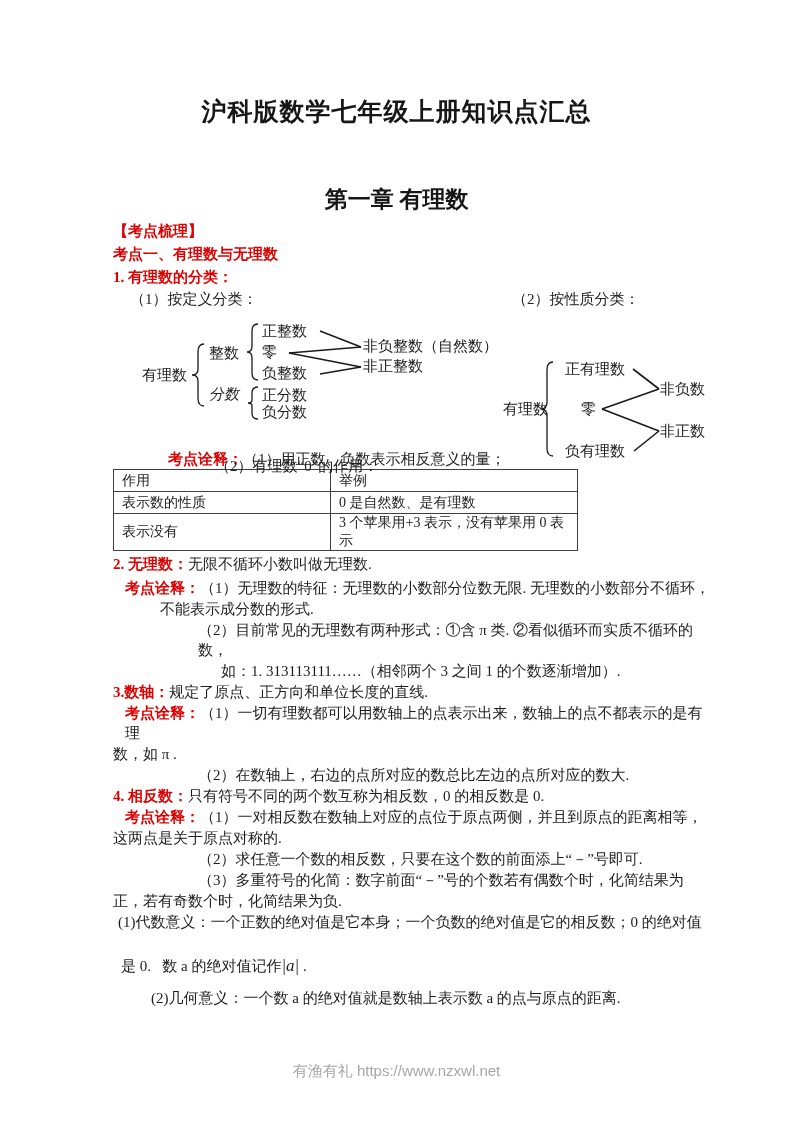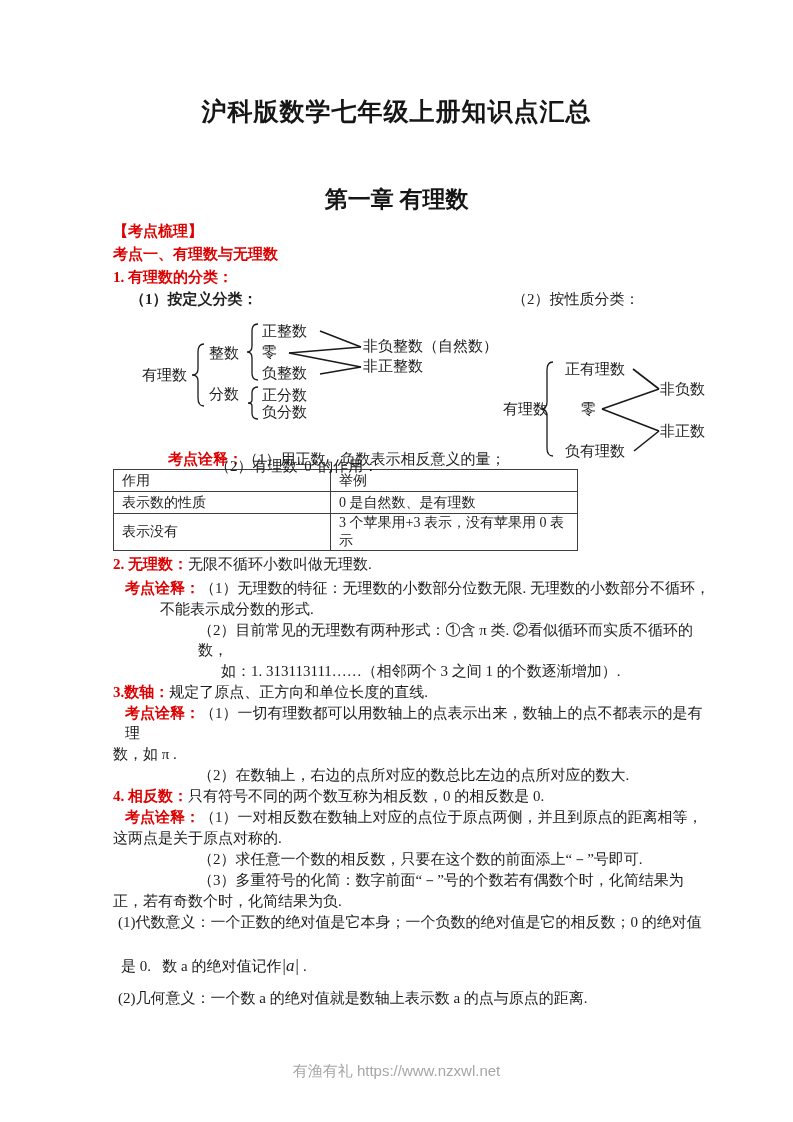--- a/index.html
+++ b/index.html
@@ -7,21 +7,21 @@
           font-family:"Liberation Serif","DejaVu Serif",serif; color:#212121; }
   .doc-title { padding-top:95px; text-align:center; font-size:25px; line-height:34px;
                font-weight:bold; letter-spacing:1px; color:#161616; }
   .chapter-title { margin-top:56px; text-align:center; font-size:23px; line-height:30px;
                    font-weight:bold; color:#161616; }
   .content { margin-left:113px; width:600px; }
   .red { color:#dd0202; font-weight:bold; }
   .rline { font-size:15px; line-height:23px; font-weight:bold; color:#dd0202; white-space:pre-wrap; }
   .rline.first { margin-top:5px; }
   .clsline { position:relative; font-size:15px; line-height:20px; }
-  .clsline .left { margin-left:17px;font-weight:bold; }
+  .clsline .left { margin-left:17px; }
   .clsline .right { position:absolute; left:399px; top:0; }
   
   .diagram-band { position:relative; height:160px; }
   .diag { position:absolute; }
   .diag svg { position:absolute; left:0; top:0; }
   .d1 { left:27px; top:11px; width:350px; height:105px; }
   .d2 { left:390px; top:51px; width:215px; height:105px; }
   .dlabel { position:absolute; font-size:15px; line-height:16px; white-space:nowrap; color:#1c1c1c; }
   .interp { position:absolute; font-size:15px; line-height:20px; white-space:pre-wrap; }
   .i1 { left:25px; top:120px; }
@@ -37,21 +37,21 @@
   .bline { font-size:15px; line-height:20px; margin-bottom:1px; white-space:pre-wrap; color:#1c1c1c; }
   .body-start { margin-top:3px; }
   .ind1 { padding-left:12px; }
   .ind2 { padding-left:85px; }
   .ind3 { padding-left:108px; }
   .ind4 { padding-left:5px; }
   .ind5 { padding-left:8px; }
   .ind6 { padding-left:47px;font-family:Liberation Serif, serif; }
   .mt4 { margin-top:4px; }
   .mt8 { margin-top:24px; }
-  .mt12 { margin-top:12px; }
+  .mt12 { margin-top:12px;margin-left:33px; }
   .math { font-style:italic; font-size:17px; }
   .footer { position:absolute; left:0; top:1062px; width:793px; text-align:center;
             font-size:15px; color:#a6a6a6; font-family:"Liberation Sans","DejaVu Sans",sans-serif; }
   .dstroke { stroke:#1a1a1a; stroke-width:1.6; fill:none; }
   .bstroke { stroke:#1a1a1a; stroke-width:1.3; fill:none; }
 </style>
 </head>
 <body>
 
 <div class="page">
@@ -82,21 +82,21 @@
             <line class="dstroke" x1="149" y1="33" x2="221" y2="27"></line>
             <line class="dstroke" x1="149" y1="33" x2="221" y2="47"></line>
             <line class="dstroke" x1="180" y1="54" x2="221" y2="47"></line>
           </g>
         </svg>
         <div class="dlabel" style="left:2px;top:47px;">有理数</div>
         <div class="dlabel" style="left:69px;top:25px;">整数</div>
         <div class="dlabel" style="left:122px;top:3px;">正整数</div>
         <div class="dlabel" style="left:122px;top:24px;">零</div>
         <div class="dlabel" style="left:122px;top:45px;">负整数</div>
-        <div class="dlabel" style="left:69px;top:66px;">分数</div>
+        <div class="dlabel" style="left:69px;top:66px;font-style:italic;">分数</div>
         <div class="dlabel" style="left:122px;top:67px;">正分数</div>
         <div class="dlabel" style="left:122px;top:84px;">负分数</div>
         <div class="dlabel" style="left:223px;top:18px;">非负整数（自然数）</div>
         <div class="dlabel" style="left:223px;top:38px;">非正整数</div>
       </div>
 
       <div class="diag d2">
         <svg width="215" height="105" viewBox="0 0 215 105">
           <path class="bstroke" d="M50 2 Q44 2 44 10 L44 42 Q44 49 38 49 Q44 49 44 56 L44 88 Q44 96 50 96"></path>
           <g>

